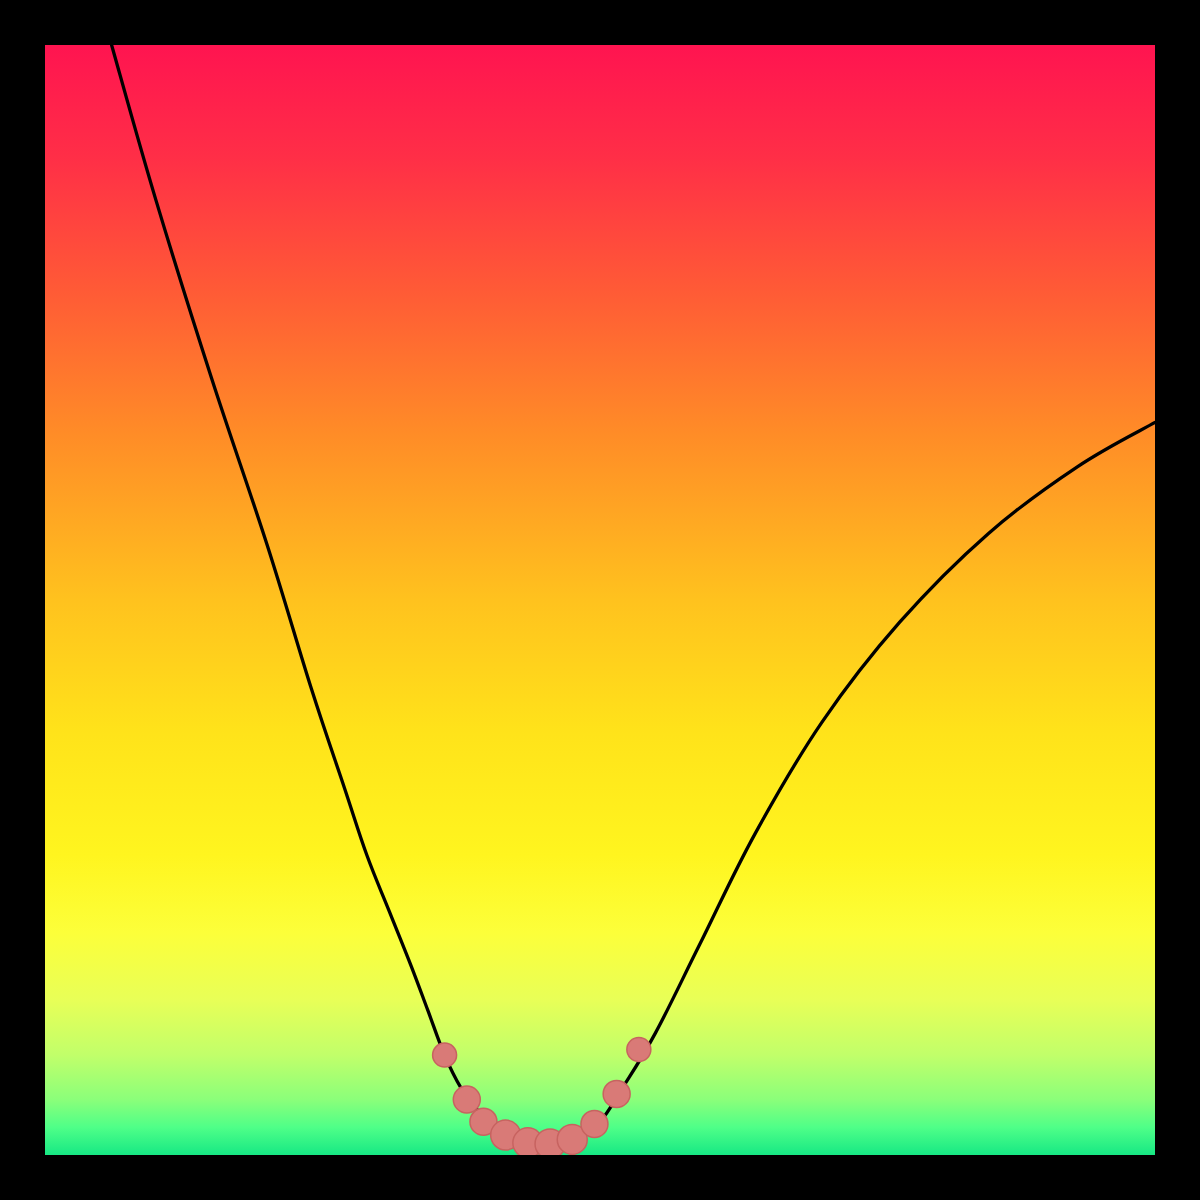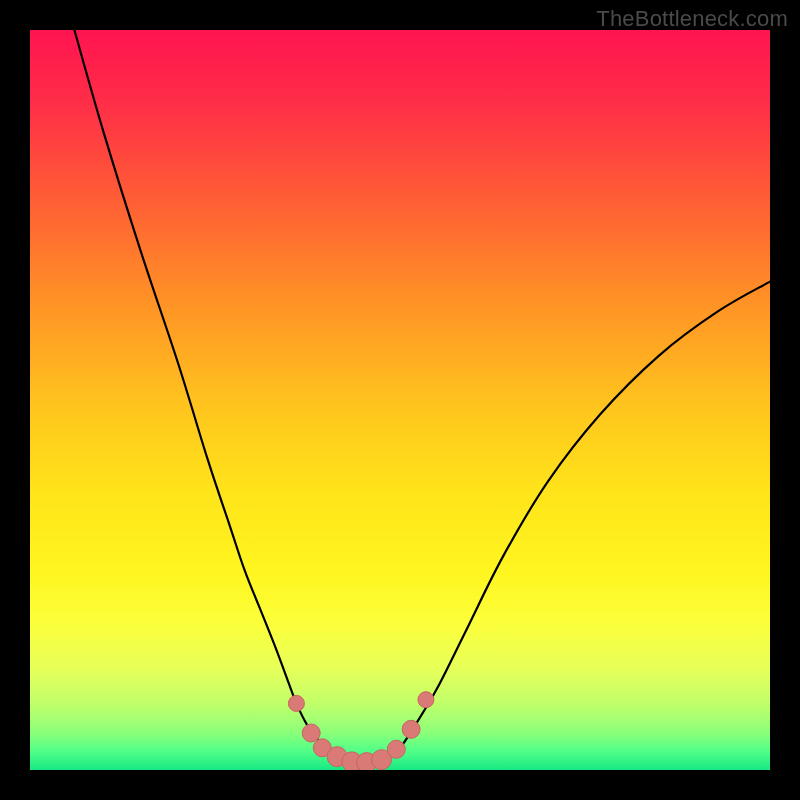--- a/index.html
+++ b/index.html
@@ -86,14 +86,13 @@
           <circle cx="307.10" cy="726.68" r="10" fill="#d97a77" stroke="#c76360" stroke-width="1"></circle>
           <circle cx="321.90" cy="731.86" r="10" fill="#d97a77" stroke="#c76360" stroke-width="1"></circle>
           <circle cx="336.70" cy="732.60" r="10" fill="#d97a77" stroke="#c76360" stroke-width="1"></circle>
           <circle cx="351.50" cy="729.64" r="10" fill="#d97a77" stroke="#c76360" stroke-width="1"></circle>
           <circle cx="366.30" cy="719.28" r="9" fill="#d97a77" stroke="#c76360" stroke-width="1"></circle>
           <circle cx="381.10" cy="699.30" r="9" fill="#d97a77" stroke="#c76360" stroke-width="1"></circle>
           <circle cx="395.90" cy="669.70" r="8" fill="#d97a77" stroke="#c76360" stroke-width="1"></circle>
         </g>
     </svg>
   </div>
-  <div class="watermark">TheBottleneck.com</div>
 </div>
 
 </body></html>

